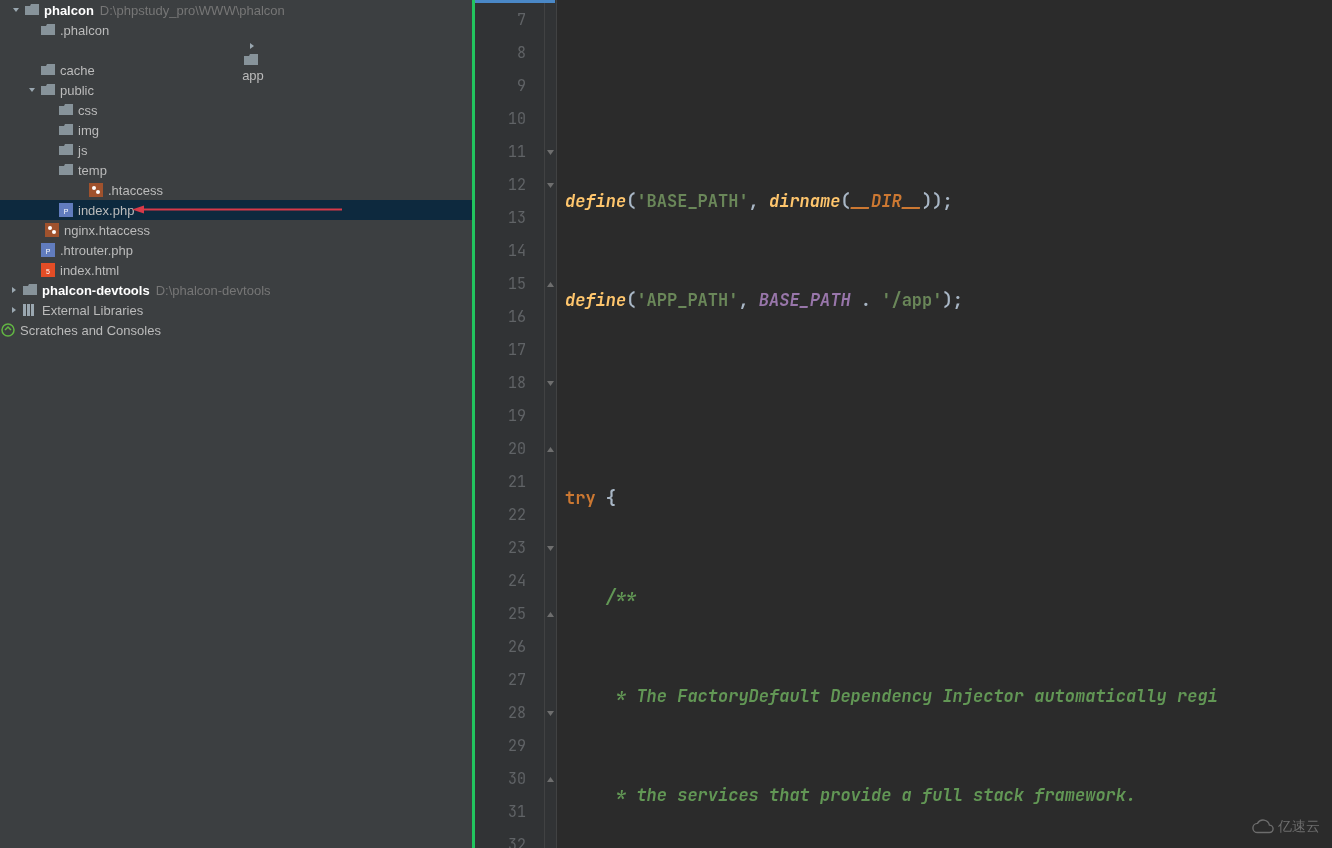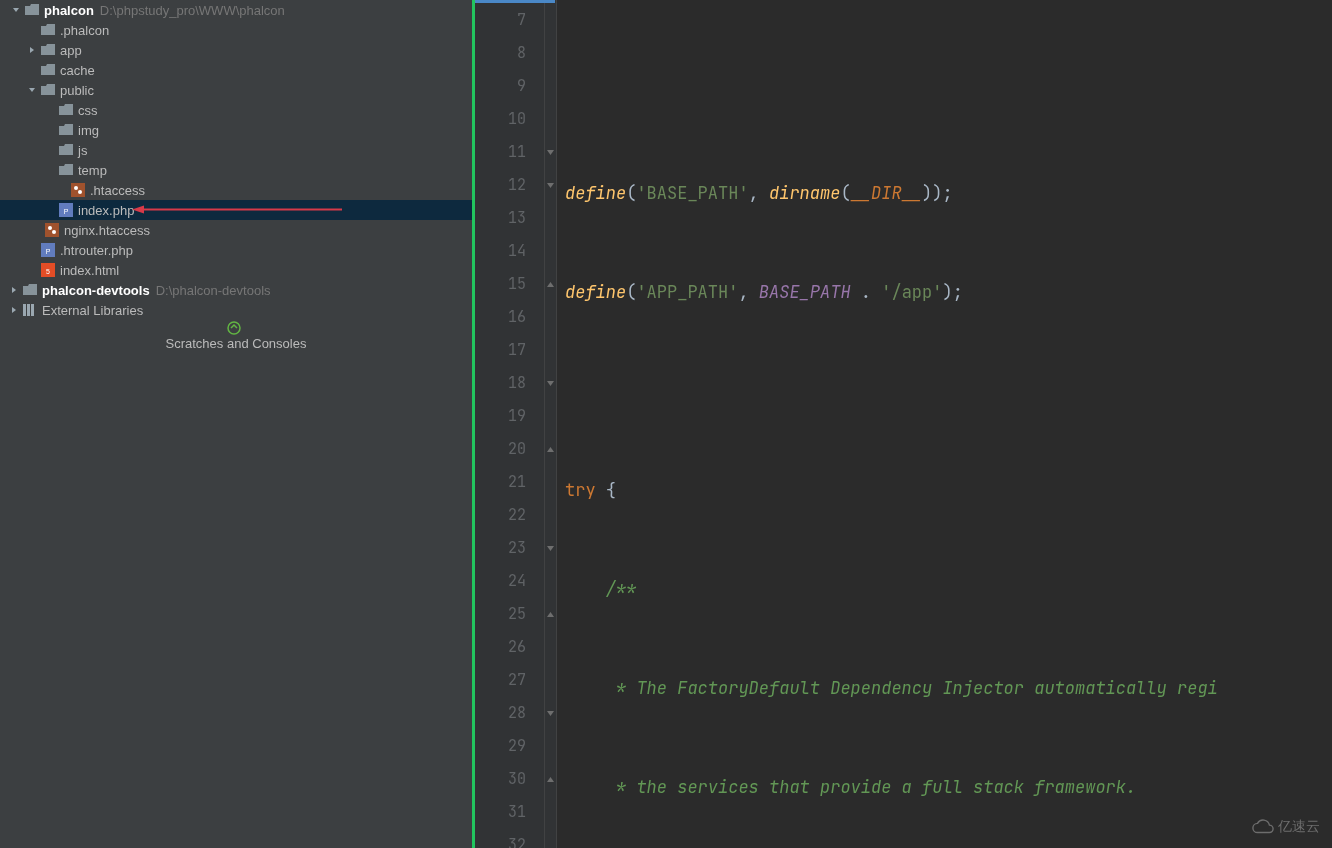--- a/index.html
+++ b/index.html
@@ -94,23 +94,24 @@
 }
 .fold-gutter .fm {
   height: 33px;
   display: flex;
   align-items: center;
   justify-content: center;
 }
 .fold-gutter svg { width: 9px; height: 9px; }
 .code {
   flex: 1;
-  padding-top: 12px;
+  padding-top: 20px;
   overflow: hidden;
   white-space: pre;
+  font-weight: bold;
 }
 .code .line {
   height: 33px;
   padding-left: 8px;
 }
 .kw { color: #cc7832; font-style: italic; }
 .str { color: #6a8759; }
 .fn { color: #ffc66d; font-style: italic; }
 .const { color: #9876aa; font-style: italic; }
 .magic { color: #cc7832; font-style: italic; }
@@ -148,21 +149,21 @@
       <span class="path-label">D:\phpstudy_pro\WWW\phalcon</span>
     </div>
     <div class="tree-item" style="padding-left: 40px;">
       <span class="icon">
         <svg width="14" height="12" viewBox="0 0 14 12">
           <path d="M0 2 L5 2 L6 0 L14 0 L14 11 L0 11 Z" fill="#87939a"></path>
         </svg>
       </span>
       <span class="label">.phalcon</span>
     </div>
-    <div class="tree-item" style="padding-left: 26px;">
+    <div class="tree-item" style="padding-left: 34px; flex-direction: column;">
       <span class="arrow">
         <svg viewBox="0 0 8 8">
           <path d="M2 1 L6 4 L2 7 Z" fill="#9aa7b0"></path>
         </svg>
       </span>
       <span class="icon">
         <svg width="14" height="12" viewBox="0 0 14 12">
           <path d="M0 2 L5 2 L6 0 L14 0 L14 11 L0 11 Z" fill="#87939a"></path>
         </svg>
       </span>
@@ -214,21 +215,21 @@
       <span class="label">js</span>
     </div>
     <div class="tree-item" style="padding-left: 58px;">
       <span class="icon">
         <svg width="14" height="12" viewBox="0 0 14 12">
           <path d="M0 2 L5 2 L6 0 L14 0 L14 11 L0 11 Z" fill="#87939a"></path>
         </svg>
       </span>
       <span class="label">temp</span>
     </div>
-    <div class="tree-item" style="padding-left: 70px;">
+    <div class="tree-item" style="padding-left: 88px;">
       <span class="icon">
         <svg width="14" height="14" viewBox="0 0 14 14">
           <rect width="14" height="14" fill="#a0522d"></rect>
           <circle cx="5" cy="5" r="2" fill="#fff"></circle>
           <circle cx="9" cy="9" r="2" fill="#fff"></circle>
         </svg>
       </span>
       <span class="label">.htaccess</span>
     </div>
     <div class="tree-item selected" style="padding-left: 58px;">
@@ -294,21 +295,21 @@
       </span>
       <span class="icon">
         <svg width="14" height="12" viewBox="0 0 14 12">
           <rect x="0" y="0" width="3" height="12" fill="#9aa7b0"></rect>
           <rect x="4" y="0" width="3" height="12" fill="#9aa7b0"></rect>
           <rect x="8" y="0" width="3" height="12" fill="#9aa7b0"></rect>
         </svg>
       </span>
       <span class="label">External Libraries</span>
     </div>
-    <div class="tree-item" style=" flex-direction: column;">
+    <div class="tree-item" style="">
       <span class="icon">
         <svg width="14" height="14" viewBox="0 0 14 14">
           <circle cx="7" cy="7" r="6" fill="none" stroke="#62b543" stroke-width="1.5"></circle>
           <path d="M4 7 L7 4 L10 7" fill="none" stroke="#62b543" stroke-width="1.5"></path>
         </svg>
       </span>
       <span class="label">Scratches and Consoles</span>
     </div>
   </div>
 

